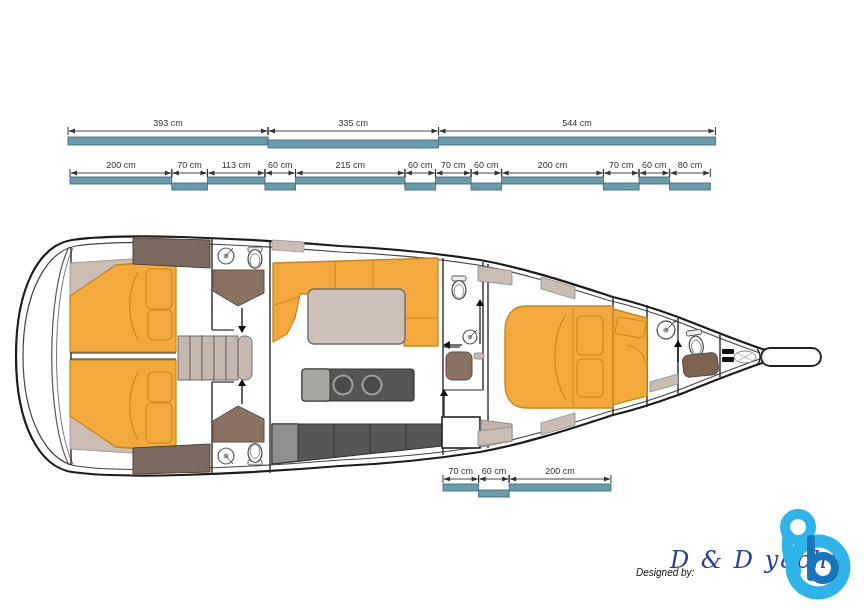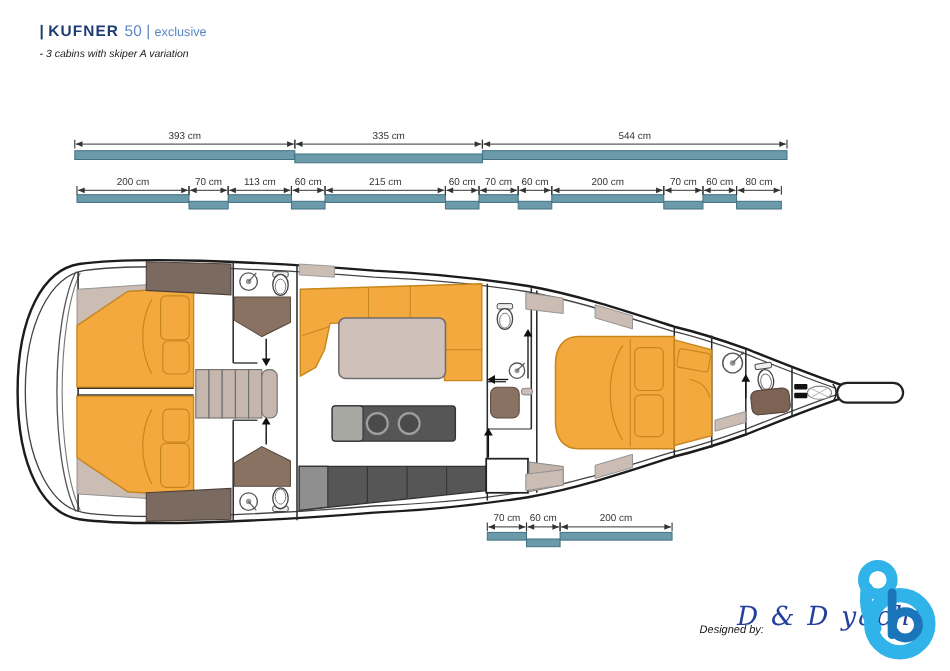--- a/index.html
+++ b/index.html
@@ -18,26 +18,20 @@
   .footer-studio{position:absolute;left:670px;top:546px;font-size:24px;font-style:italic;
         font-family:"DejaVu Serif",serif;color:#24409e;letter-spacing:2px;}
   .logo{position:absolute;left:758px;top:505px;width:106px;height:100px;}
   .dim-label{font-size:9px;fill:#333;}
 </style>
 </head>
 <body>
 
 <div class="page">
 
-  <div class="titleblock">
-    <div>
-      <span class="t-pipe1">|</span><span class="t-brand">KUFNER</span><span class="t-model">50</span><span class="t-pipe2">|</span><span class="t-edition">exclusive</span>
-    </div>
-    <div class="t-sub">- 3 cabins with skiper A variation</div>
-  </div>
 
   <svg class="plan-svg" width="864" height="610" viewBox="0 0 864 610">
 
     <g id="dim-rows">
         <g>
           <rect x="68" y="137" width="200.037" height="8" fill="#6b9aab" stroke="#417082" stroke-width="0.9"></rect>
           <line x1="68" y1="127" x2="68" y2="135" stroke="#333" stroke-width="1"></line>
           <line x1="268.03700000000003" y1="127" x2="268.03700000000003" y2="135" stroke="#333" stroke-width="1"></line>
           <line x1="69" y1="131" x2="267.03700000000003" y2="131" stroke="#333" stroke-width="0.9"></line>
           <polygon points="69,131 75,128.4 75,133.6" fill="#333"></polygon>

